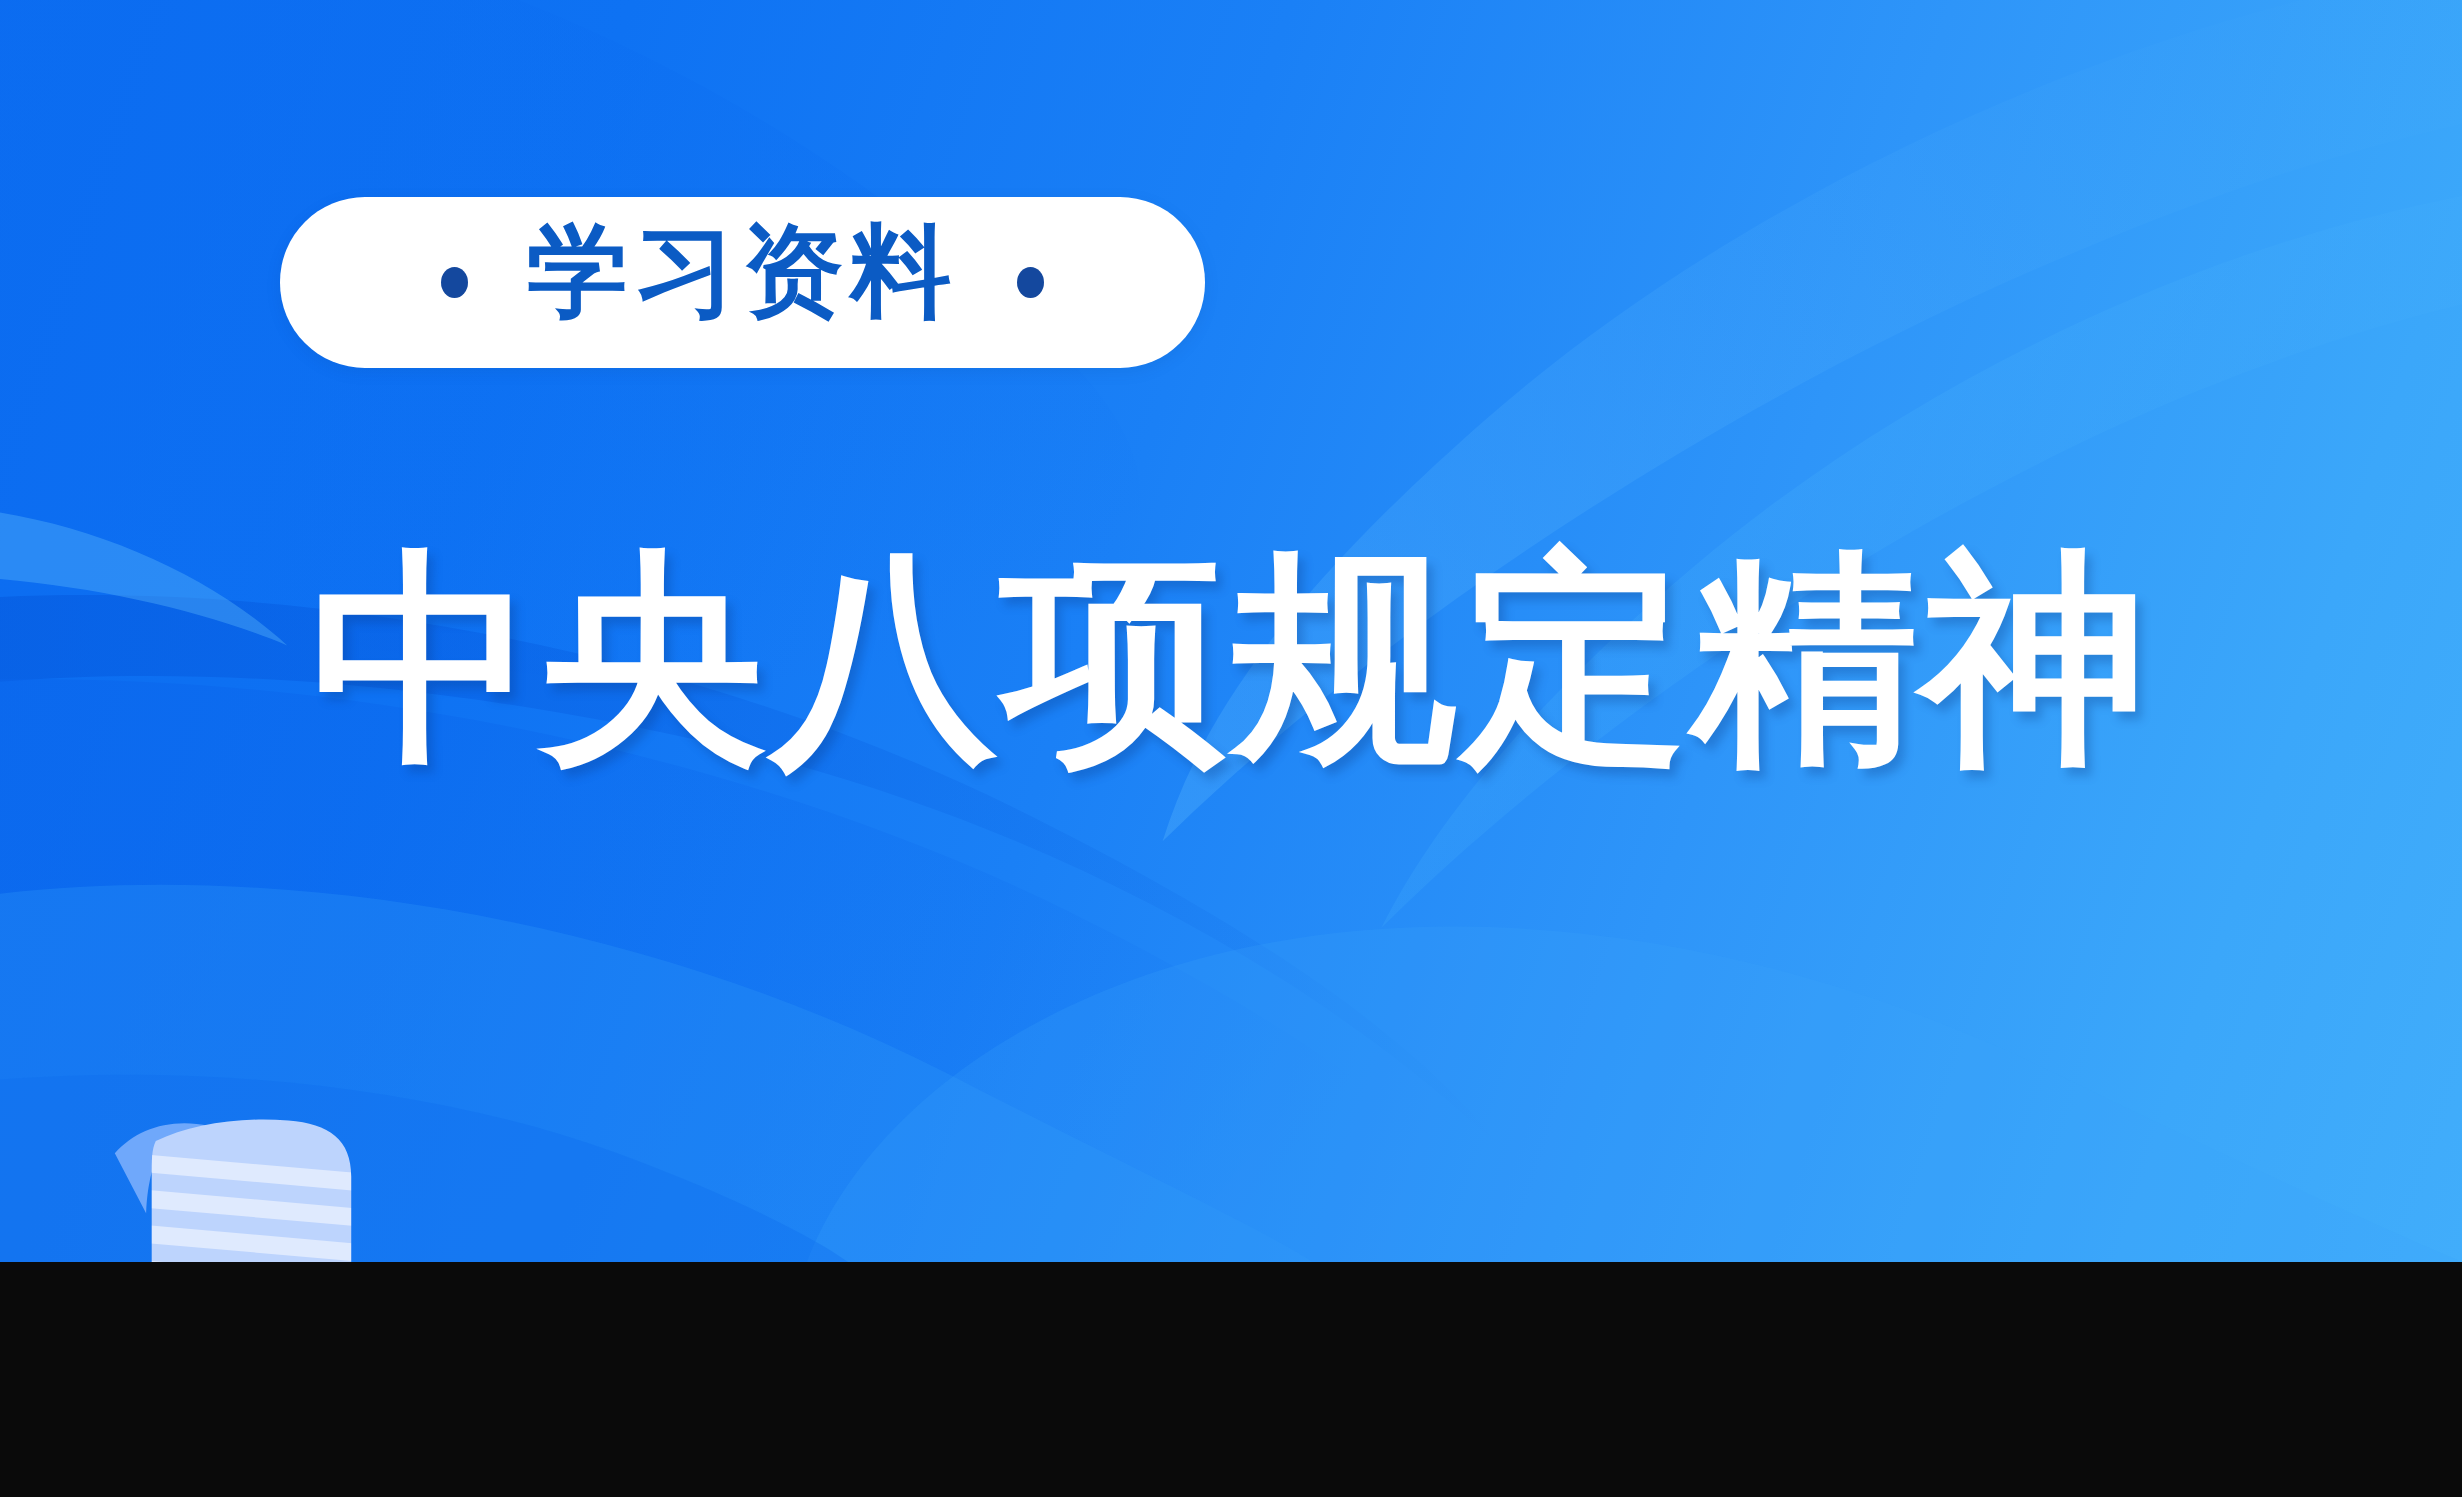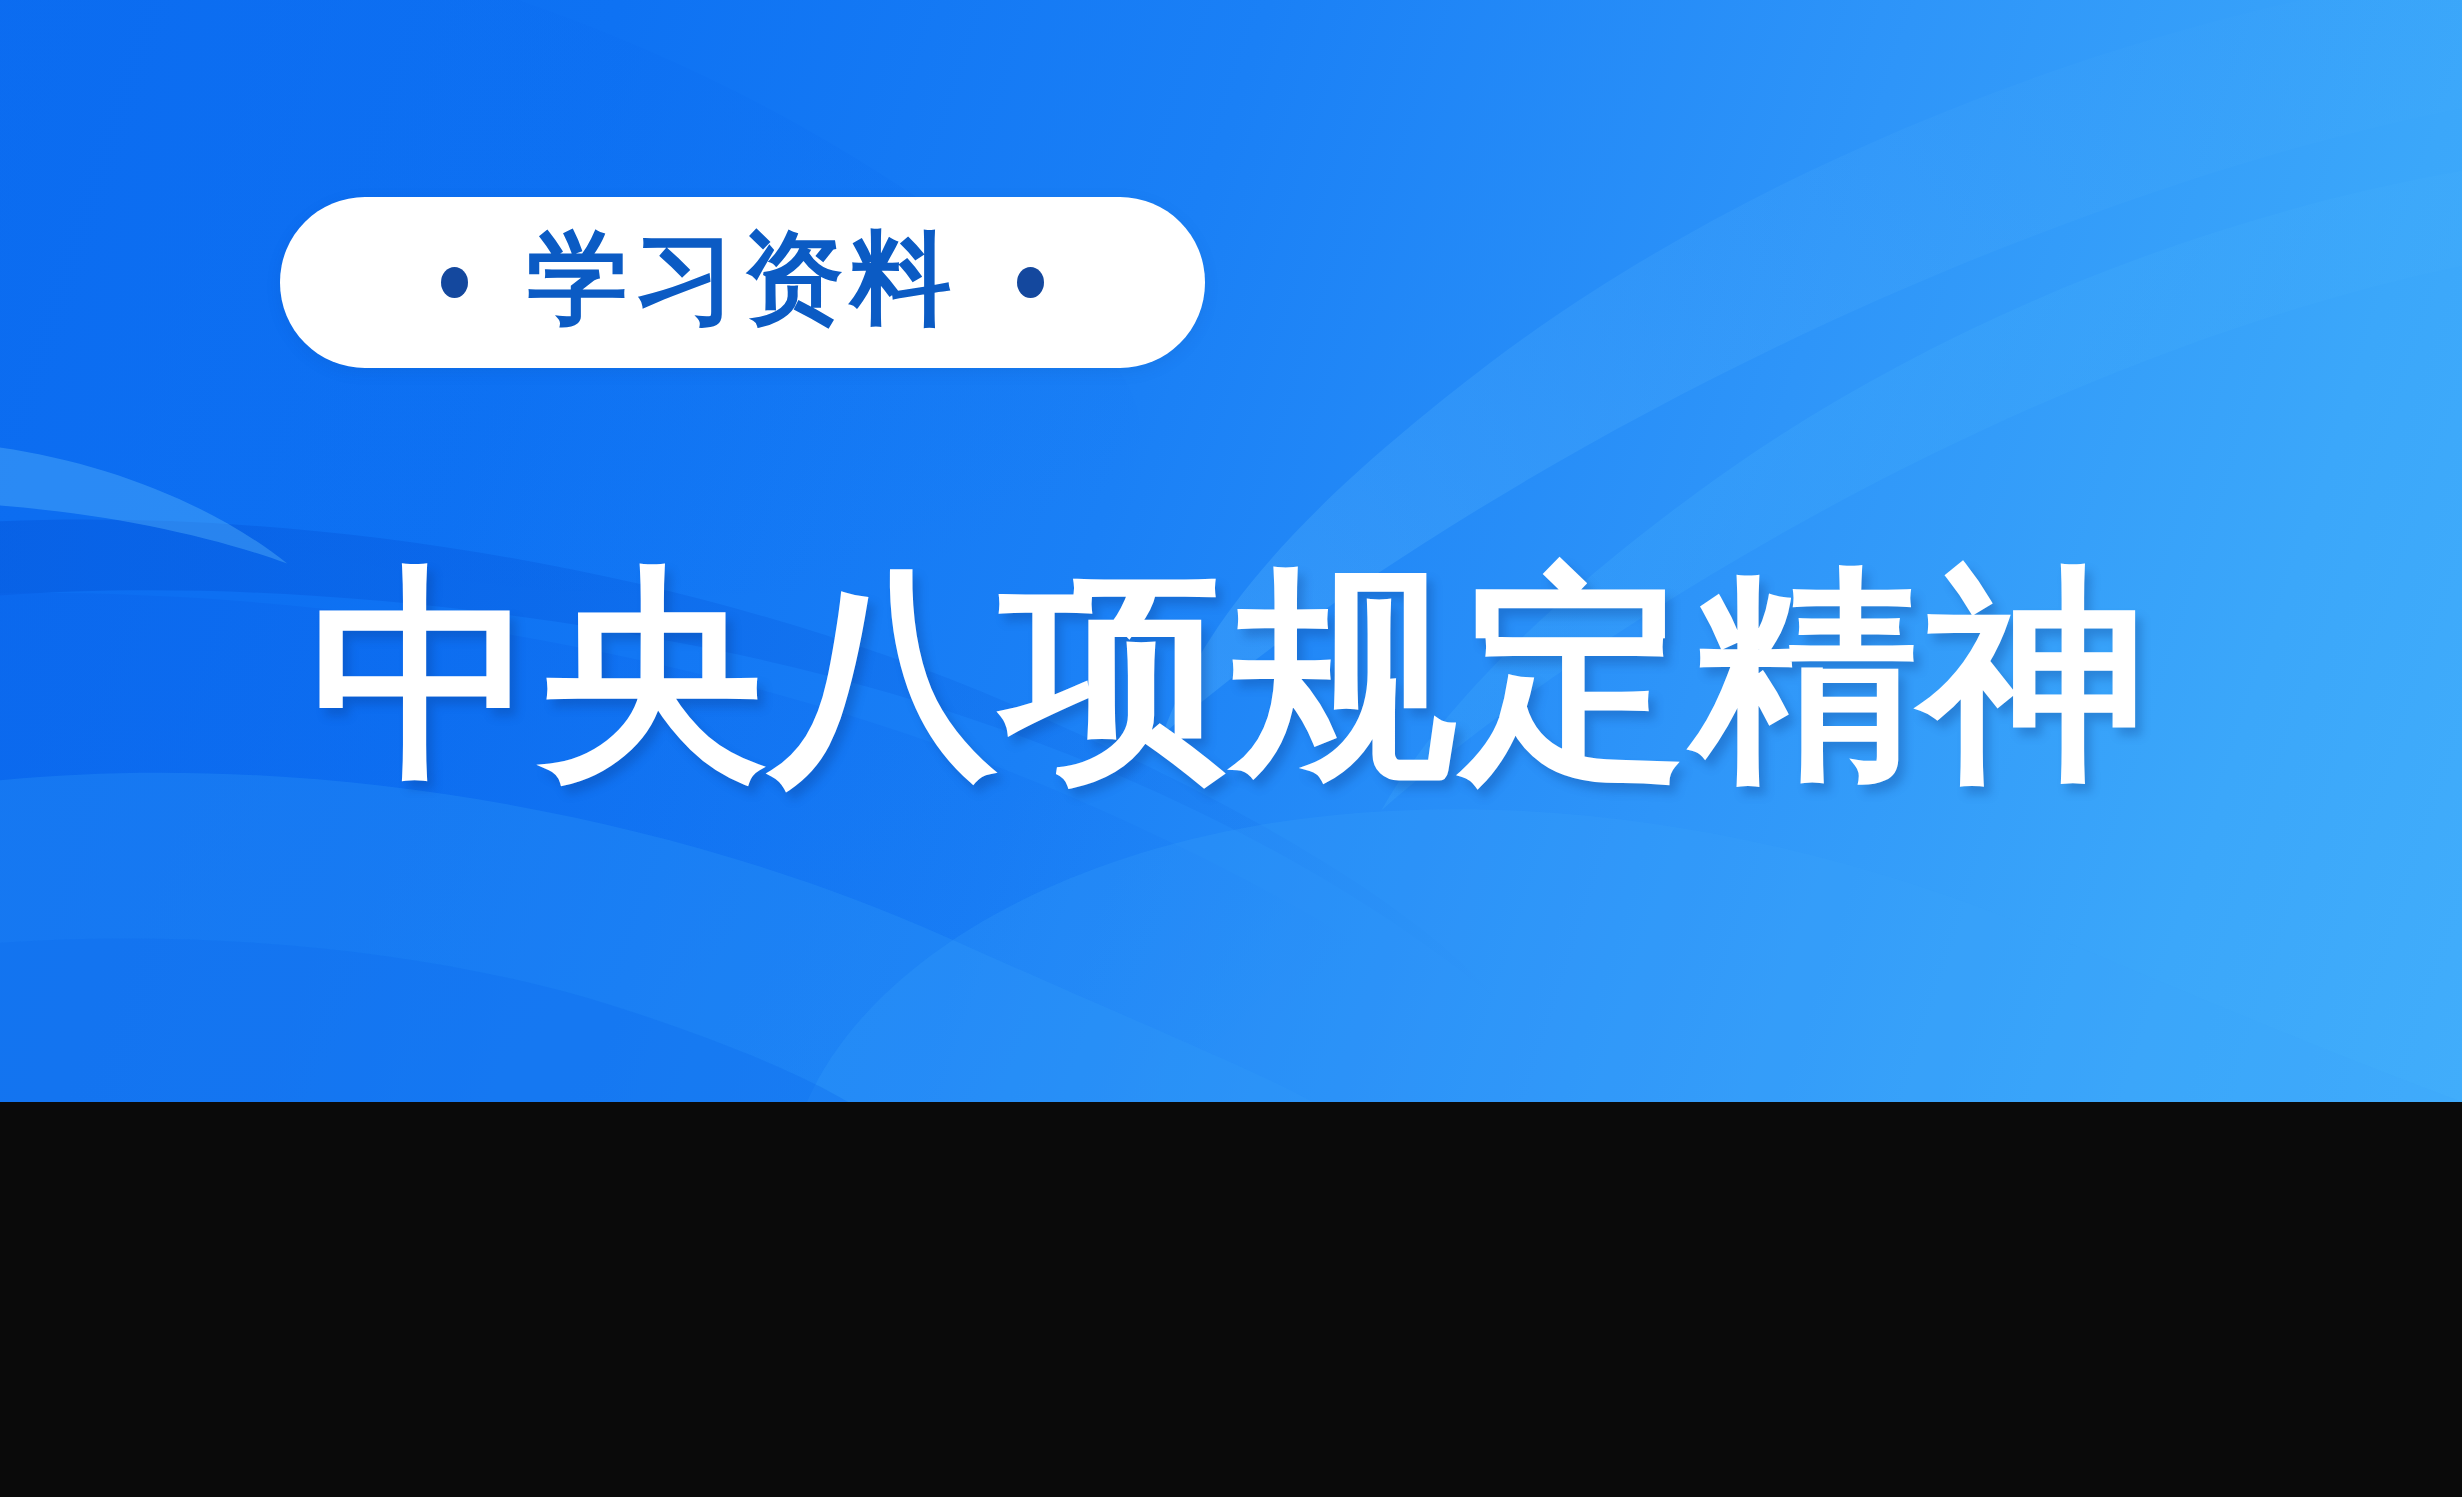--- a/index.html
+++ b/index.html
@@ -5,23 +5,23 @@
   html, body {
     margin: 0;
     padding: 0;
     background: #0a0a0a;
   }
   * { box-sizing: border-box; }
 
   #poster {
     position: relative;
     width: 2462px;
-    height: 1102px;
+    height: 1262px;
     overflow: hidden;
-    font-family: Liberation Serif, serif;
+    font-family: Liberation Mono, monospace;
     
     background: linear-gradient(108deg,
         #0B6BF0 0%,
         #0E72F3 22%,
         #1A80F6 45%,
         #2E95F9 68%,
         #3BA7FA 88%,
         #41ADFB 100%);
   }
 

